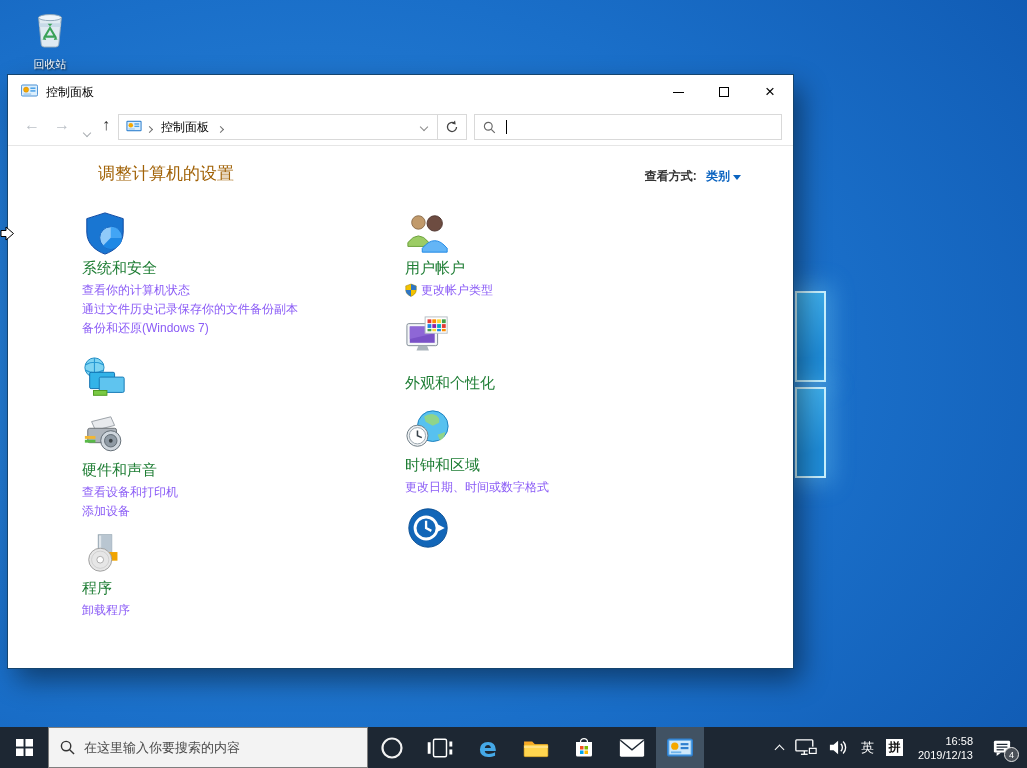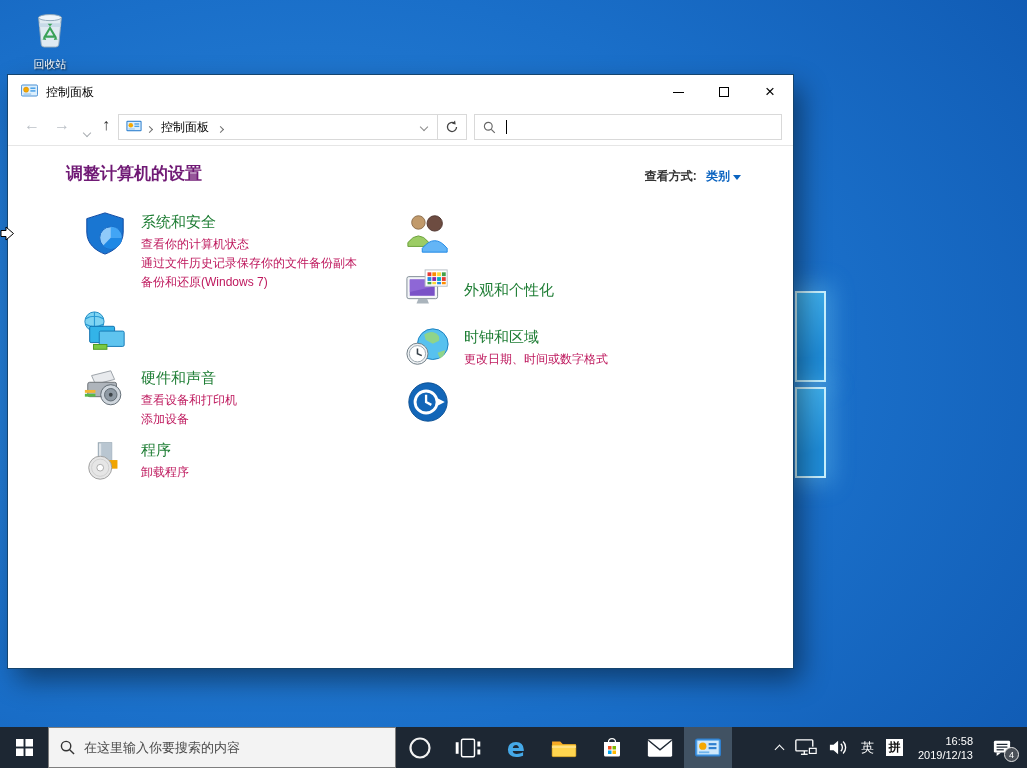--- a/index.html
+++ b/index.html
@@ -36,44 +36,44 @@
   .addr-dd { width:26px; height:100%; display:flex; align-items:center; justify-content:center; }
   .refreshbox { position:absolute; left:429px; top:5px; width:30px; height:26px; border:1px solid #d9d9d9;
                 border-left:none; display:flex; align-items:center; justify-content:center; }
   .searchbox { position:absolute; left:466px; top:5px; width:308px; height:26px; border:1px solid #d9d9d9;
                display:flex; align-items:center; padding:0 8px; }
   .searchbox .caret { width:1px; height:14px; background:#000; margin:0 2px 0 10px; }
   .searchbox input { border:none; outline:none; flex:1; font-size:12px; color:#333; background:transparent; }
   .searchbox input::placeholder { color:#777; opacity:1; }
 
   .content { position:relative; height:522px; background:#fff; }
-  .page-title { position:absolute; left:58px; top:16px; font-size:17px; font-weight:700; color:#701a75; }
+  .page-title { position:absolute; left:90px; top:16px; font-size:17px; font-weight:400; color:#a16207; }
   .view-by { position:absolute; right:52px; top:22px; font-size:12px; color:#333;font-weight:bold; }
   .view-by .vb-link { color:#0a63c0; margin-left:6px; cursor:pointer; }
   .tri-down { display:inline-block; width:0; height:0; border-left:4px solid transparent;
               border-right:4px solid transparent; border-top:5px solid #0a63c0; margin-left:3px; }
 
   .col { position:absolute; top:64px; }
   .col-left { left:74px; width:310px; }
   .col-right { left:397px; width:340px; }
-  .cat-item { display:flex; align-items:flex-start; }
+  .cat-item { display:flex; align-items:flex-start;flex-direction:column; }
   .cat-icon { width:46px; height:46px; flex:none; margin-right:13px; cursor:pointer; }
   .cat-icon svg { width:46px; height:46px; }
   .cat-name { font-size:15px; color:#1e7d34; line-height:20px; margin:2px 0 3px; cursor:pointer; display:inline-block; }
-  .cat-link { display:block; font-size:12px; color:#be185d; line-height:19px; cursor:pointer; }
+  .cat-link { display:block; font-size:12px; color:#8b5cf6; line-height:19px; cursor:pointer; }
   .cat-link .uac { vertical-align:-3px; margin-right:4px; }
   .mb18{margin-bottom:18px}.mb10{margin-bottom:10px}.mb9{margin-bottom:9px}
   .mb12{margin-bottom:12px}.mb11{margin-bottom:11px}.mb8{margin-bottom:8px}
 
   
   .taskbar { position:absolute; left:0; top:727px; width:1027px; height:41px; background:#1d2733;
              display:flex; align-items:stretch; z-index:10; }
   .tb-btn { width:48px; display:flex; align-items:center; justify-content:center; }
   .tb-btn.active { background:#415263; }
-  .tb-search { width:348px; background:#f3f3f3; border:1px solid #7e7e7e; display:flex; align-items:center;
+  .tb-search { width:320px; background:#f3f3f3; border:1px solid #7e7e7e; display:flex; align-items:center;
                padding:0 11px; gap:9px; }
   .tb-search input { border:none; outline:none; background:transparent; font-size:13px; color:#444; flex:1; }
   .tb-search input::placeholder { color:#4a4a4a; opacity:1; }
   .edge-e { font-size:27px; font-weight:bold; color:#45a9e8; font-family:"DejaVu Sans",sans-serif; }
   .tray { margin-left:auto; display:flex; align-items:center; }
   .tray-item { display:flex; align-items:center; justify-content:center; height:41px; padding:0 6px; color:#fff; }
   .tray-chev { width:7px; height:7px; border-left:1.6px solid #fff; border-top:1.6px solid #fff;
                transform:rotate(45deg); margin-top:3px; }
   .lang-txt { font-size:13px; }
   .ime-box { width:17px; height:17px; background:#fff; color:#111; font-size:12px; font-weight:bold;
@@ -251,20 +251,28 @@
 
       <div class="cat-item mb12">
         <div class="cat-icon">
           <svg viewBox="0 0 48 48">
             <circle cx="14" cy="13" r="7" fill="#c19a6b" stroke="#8d6e4c"></circle>
             <path d="M3 34 Q14 20 25 34 L25 38 H3 Z" fill="#9ccc65" stroke="#689f38"></path>
             <circle cx="31" cy="14" r="8" fill="#6d4c41" stroke="#4e342e"></circle>
             <path d="M18 40 Q31 24 44 40 L44 44 H18 Z" fill="#64b5f6" stroke="#1e88e5"></path>
           </svg>
         </div>
+        <div>
+          <span class="cat-name">用户帐户</span>
+          <span class="cat-link"><span class="uac"><svg width="12" height="14" viewBox="0 0 16 18">
+                  <path d="M8 1 L15 3.5 V9 C15 13.5 11.5 16 8 17.5 C4.5 16 1 13.5 1 9 V3.5 Z" fill="#f3c200" stroke="#8a7300" stroke-width=".6"></path>
+                  <path d="M8 1 L15 3.5 V9 H8 Z" fill="#2f76c4"></path>
+                  <path d="M8 9 H1 C1 13.5 4.5 16 8 17.5 Z" fill="#2f76c4"></path>
+                </svg></span><span>更改帐户类型</span></span>
+        </div>
       </div>
 
       <div class="cat-item mb11">
         <div class="cat-icon">
           <svg viewBox="0 0 48 48">
             <rect x="2" y="9" width="32" height="23" rx="2" fill="#f4f6f8" stroke="#7d8a94"></rect>
             <rect x="5" y="12" width="26" height="17" fill="#7a52c7"></rect>
             <path d="M5 12 h26 v7 L5 25 Z" fill="#8e67d6"></path>
             <path d="M14 32 h9 l2 5 H12 Z" fill="#aab4bc"></path>
             <rect x="21" y="2" width="23" height="17" fill="#fff" stroke="#b7bec4"></rect>

